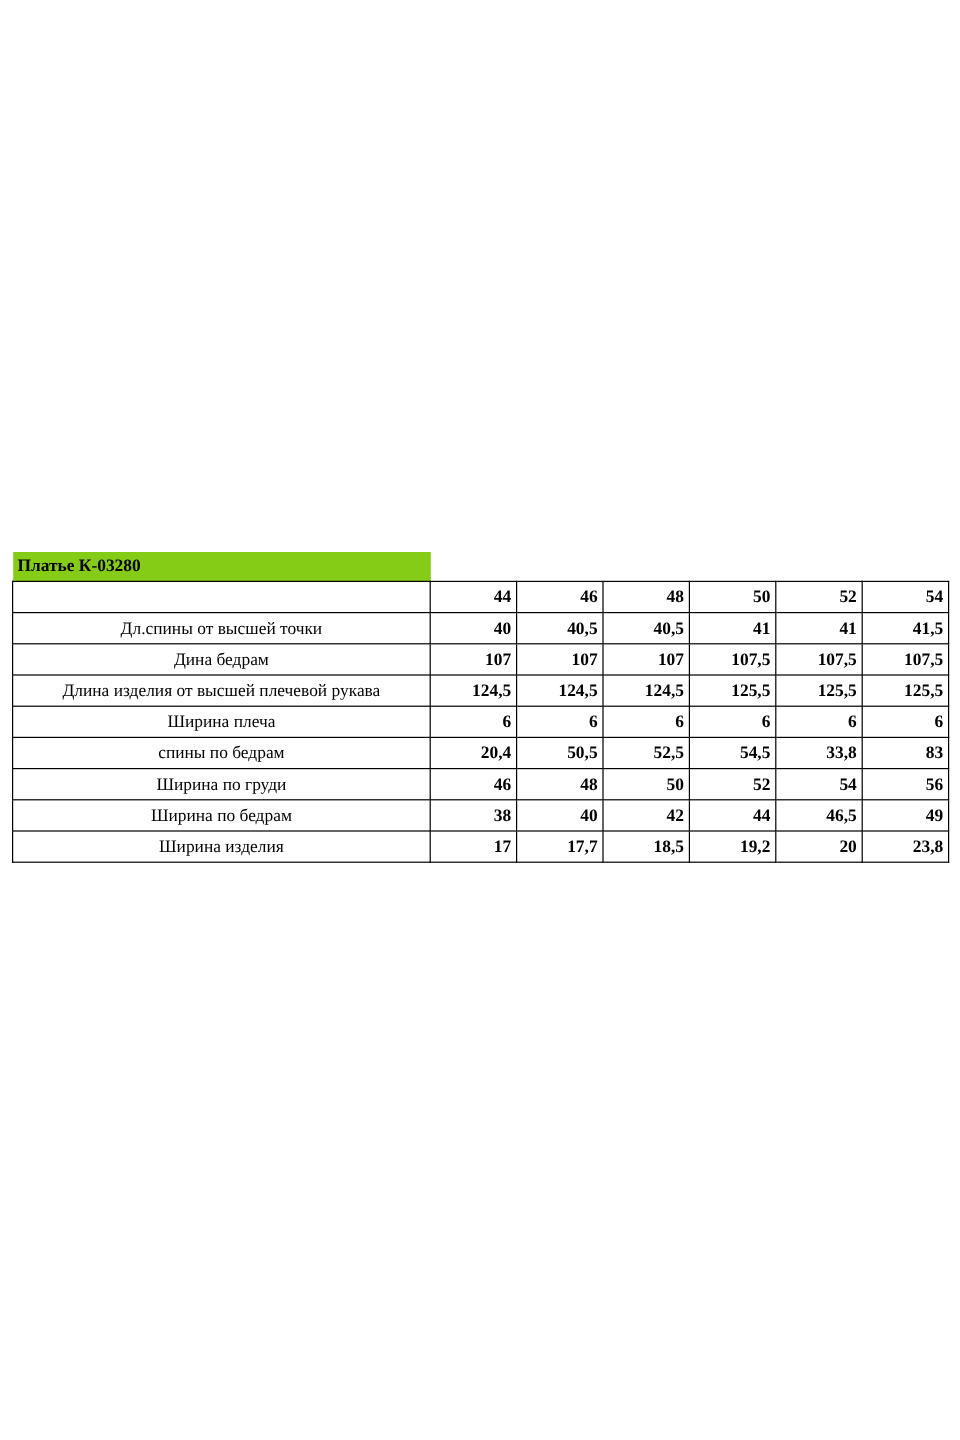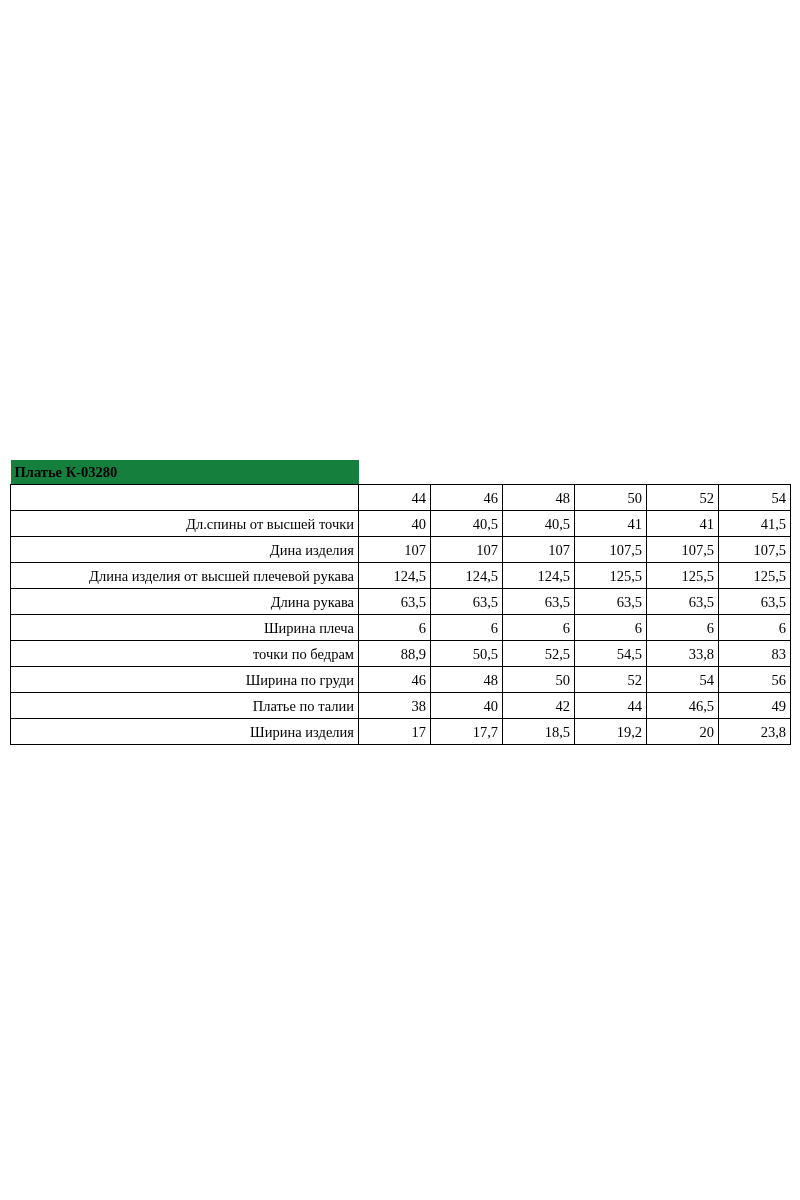--- a/index.html
+++ b/index.html
@@ -38,40 +38,41 @@
   
   col.c-label { width: 348px; }
   col.c-val   { width: 72px; }
 
   
   tr.title-row td {
     border: none;
     height: 21px;
   }
   td.title-cell {
-    background: #15803d;
+    background: #84cc16;
     font-weight: bold;
     font-size: 14.5px;
     padding-left: 4px;
     border-right: 1px solid #d0d0d0;
   }
   td.title-blank {
     background: #ffffff;
     border-right: 1px solid #d0d0d0;
   }
 
   
   tr.grid-row td {
     border: 1px solid #000000;
   }
   td.label {
-    text-align: right;
+    text-align: center;
   }
   td.value {
     text-align: right;
+    font-weight: bold;
   }
   td.head-blank {
     border: 1px solid #000000;
   }
   td.head-val {
     text-align: right;
   }
 </style>
 </head>
 <body>
@@ -109,75 +110,66 @@
       <tr class="grid-row">
         <td class="label">Дл.спины от высшей точки</td>
         <td class="value">40</td>
         <td class="value">40,5</td>
         <td class="value">40,5</td>
         <td class="value">41</td>
         <td class="value">41</td>
         <td class="value">41,5</td>
       </tr>
       <tr class="grid-row">
-        <td class="label">Дина изделия</td>
+        <td class="label">Дина бедрам</td>
         <td class="value">107</td>
         <td class="value">107</td>
         <td class="value">107</td>
         <td class="value">107,5</td>
         <td class="value">107,5</td>
         <td class="value">107,5</td>
       </tr>
       <tr class="grid-row">
         <td class="label">Длина изделия от высшей плечевой рукава</td>
         <td class="value">124,5</td>
         <td class="value">124,5</td>
         <td class="value">124,5</td>
         <td class="value">125,5</td>
         <td class="value">125,5</td>
         <td class="value">125,5</td>
       </tr>
       <tr class="grid-row">
-        <td class="label">Длина рукава</td>
-        <td class="value">63,5</td>
-        <td class="value">63,5</td>
-        <td class="value">63,5</td>
-        <td class="value">63,5</td>
-        <td class="value">63,5</td>
-        <td class="value">63,5</td>
-      </tr>
-      <tr class="grid-row">
         <td class="label">Ширина плеча</td>
         <td class="value">6</td>
         <td class="value">6</td>
         <td class="value">6</td>
         <td class="value">6</td>
         <td class="value">6</td>
         <td class="value">6</td>
       </tr>
       <tr class="grid-row">
-        <td class="label">точки по бедрам</td>
-        <td class="value">88,9</td>
+        <td class="label">спины по бедрам</td>
+        <td class="value">20,4</td>
         <td class="value">50,5</td>
         <td class="value">52,5</td>
         <td class="value">54,5</td>
         <td class="value">33,8</td>
         <td class="value">83</td>
       </tr>
       <tr class="grid-row">
         <td class="label">Ширина по груди</td>
         <td class="value">46</td>
         <td class="value">48</td>
         <td class="value">50</td>
         <td class="value">52</td>
         <td class="value">54</td>
         <td class="value">56</td>
       </tr>
       <tr class="grid-row">
-        <td class="label">Платье по талии</td>
+        <td class="label">Ширина по бедрам</td>
         <td class="value">38</td>
         <td class="value">40</td>
         <td class="value">42</td>
         <td class="value">44</td>
         <td class="value">46,5</td>
         <td class="value">49</td>
       </tr>
       <tr class="grid-row">
         <td class="label">Ширина изделия</td>
         <td class="value">17</td>

